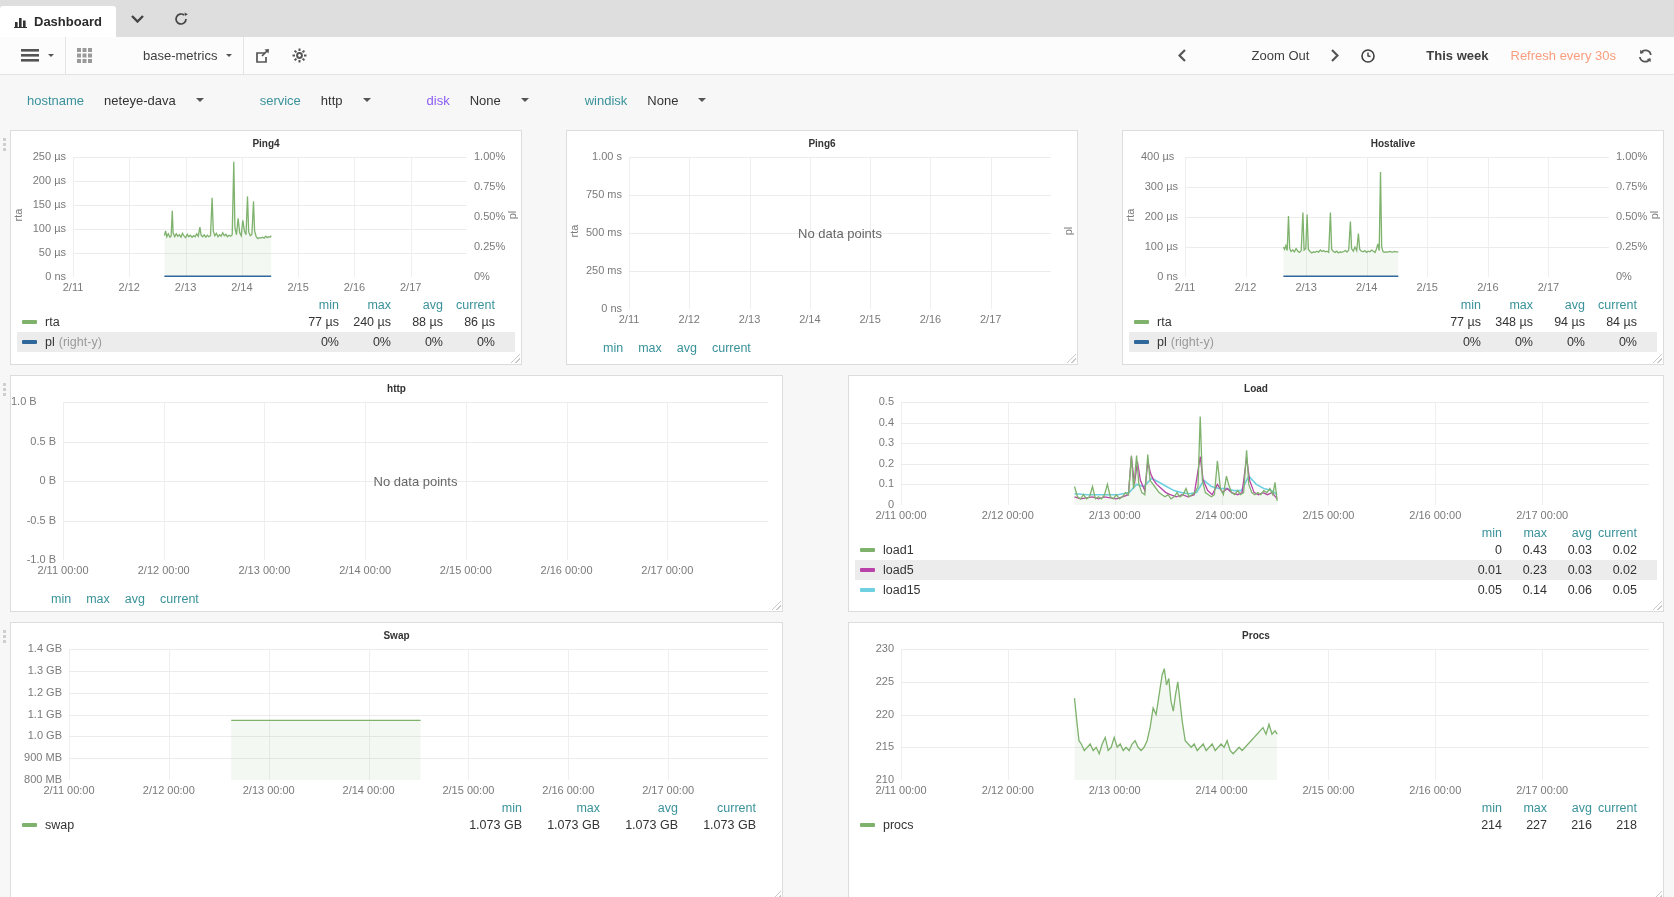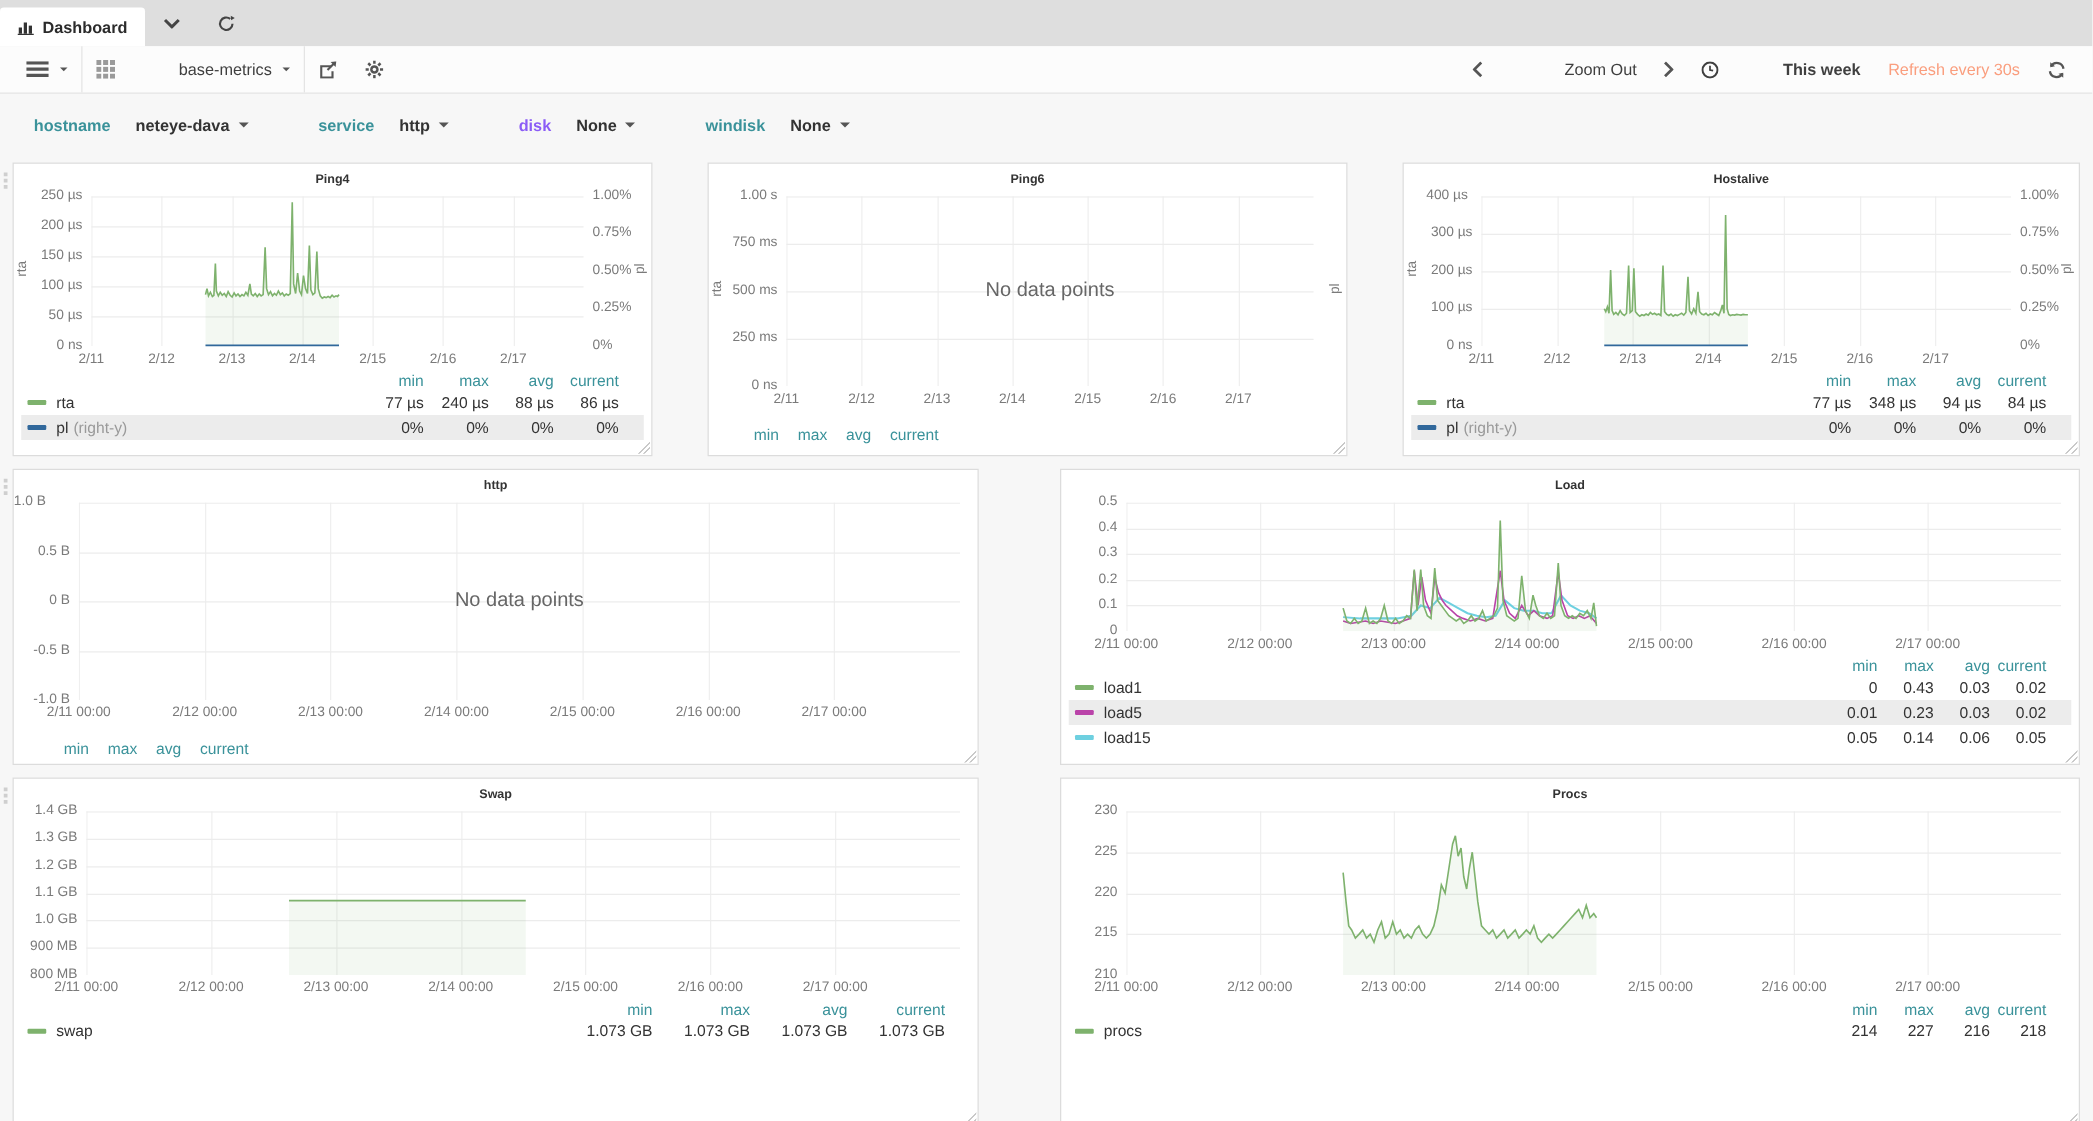--- a/index.html
+++ b/index.html
@@ -20,40 +20,40 @@
   .tb-item { display:flex; align-items:center; gap:7px; padding:0 11px; height:100%; cursor:pointer; }
   .tb-sep { width:1px; height:100%; background:#e4e4e4; }
   .tb-text { font-size:13px; color:#3f3f3f;padding-left:44px; }
   .tb-orange { font-size:13px; }
   .caret { width:0; height:0; border-left:4px solid transparent; border-right:4px solid transparent;
            border-top:4px solid #555; display:inline-block; margin-left:2px; }
   .caret.small { border-left-width:3px; border-right-width:3px; border-top-width:3px; }
 
   
   .submenu { height:50px; display:flex; align-items:center; padding-left:27px; }
-  .tvar { display:flex; align-items:center; margin-right:56px;font-weight:bold; }
+  .tvar { display:flex; align-items:center; margin-right:56px; }
   .tvar-label { font-size:13px; margin-right:20px; }
-  .tvar-value { font-size:13px; color:#333; display:flex; align-items:center; gap:5px; cursor:pointer; }
+  .tvar-value { font-size:13px; color:#333; display:flex; align-items:center; gap:18px; cursor:pointer; }
 
   
   .dash { padding:5px 10px 0 10px; position:relative; }
   .dash-row { position:relative; display:flex; margin-bottom:10px; }
   .g44 { column-gap:44px; } .g65 { column-gap:65px; }
   .panel { position:relative; background:#fff; border:1px solid #dcdcdc; overflow:hidden; }
   .h1 { height:235px; } .h2 { height:237px; } .h3 { height:280px; }
   .w-a { width:512px; } .w-b { width:512px; } .w-c { width:542px; }
   .w-d { width:773px; } .w-e { width:816px; }
   .ptitle { height:26px; text-align:center; font-size:10px; font-weight:bold; color:#333;
             padding-top:7px; cursor:pointer; }
   .ytick, .xtick { position:absolute; font-size:11px; color:#7a7a7a; }
   .xtick { text-align:center; }
   .axlab { position:absolute; width:30px; text-align:center; transform:rotate(-90deg);
            font-size:11px; color:#7a7a7a; }
   .nodata { position:absolute; display:flex; align-items:center; justify-content:center;
-            font-size:16px; color:#666; }
+            font-size:13px; color:#666; }
   .leg { position:absolute; }
   .legrow { display:flex; align-items:center; height:20px; padding:0 20px 0 5px; }
   .legrow.head { height:15px; }
   .legrow.hl { background:#ececec; }
   .legname { flex:1; display:flex; align-items:center; font-size:12.5px; color:#333; cursor:pointer; }
   .legcell { text-align:right; font-size:12.5px; color:#333; }
   .leghead { font-size:12.5px; }
   .sfx { color:#9a9a9a; margin-left:4px; }
   .swatch { display:inline-block; width:15px; height:4px; border-radius:1px; margin-right:8px; }
   .leg-inline { position:absolute; display:flex; gap:15px; }

